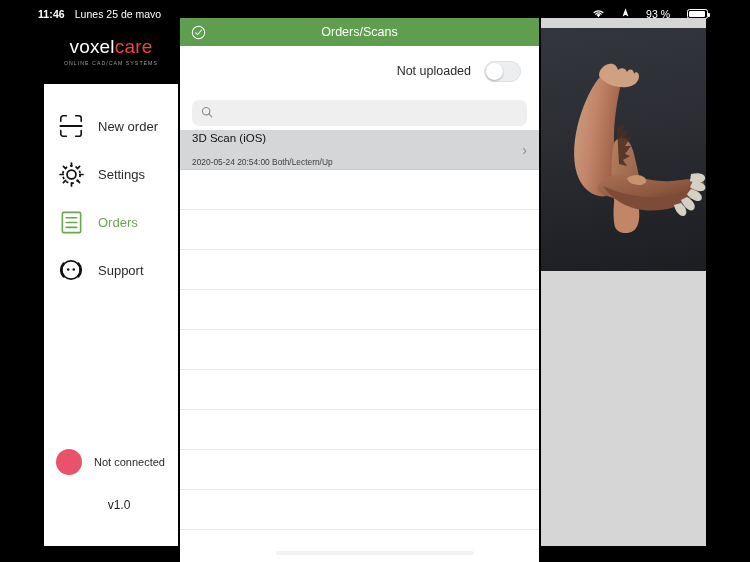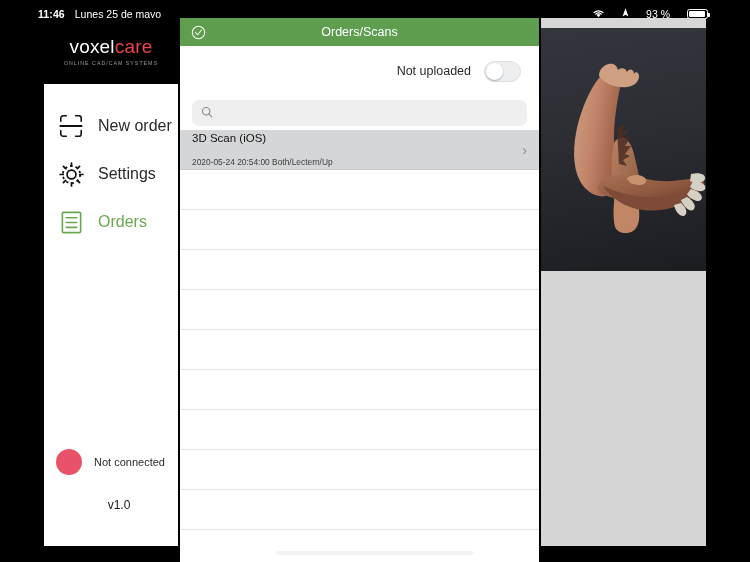--- a/index.html
+++ b/index.html
@@ -48,21 +48,21 @@
   .logo-sub {
     color: #9b9b9b; font-size: 5.2px; letter-spacing: 1.05px;
     margin-top: 4px; font-weight: 400;
   }
 
   .nav { padding-top: 18px; }
   .nav-item {
     display: flex; align-items: center; gap: 12px;
     height: 48px; padding-left: 12px; cursor: pointer;
   }
-  .nav-label { font-size: 16px; color: #2b2b2b; }
+  .nav-label { font-size: 13px; color: #2b2b2b; }
   .nav-item.active .nav-label { color: #6aa84f; }
   .nav-ico { width: 30px; height: 30px; display: flex; align-items: center; justify-content: center; flex: 0 0 30px; }
 
   .sb-bottom { margin-top: auto; padding-bottom: 12px; }
   .conn-row { display: flex; align-items: center; gap: 12px; padding-left: 12px; height: 44px; }
   .conn-dot { width: 26px; height: 26px; border-radius: 50%; background: #e8536a; flex: 0 0 26px; }
   .conn-label { font-size: 11px; color: #2b2b2b; }
   .version { text-align: center; font-size: 12px; color: #1a1a1a; padding: 14px 0 22px 16px; }
 
   
@@ -214,20 +214,32 @@
           <svg width="25" height="25" viewBox="0 0 26 26">
             <rect x="3.5" y="2.5" width="19" height="21" rx="1.5" stroke="#6aa84f" stroke-width="1.7" fill="none"></rect>
             <line x1="7.5" y1="8" x2="18.5" y2="8" stroke="#6aa84f" stroke-width="1.7" stroke-linecap="round"></line>
             <line x1="7.5" y1="13" x2="18.5" y2="13" stroke="#6aa84f" stroke-width="1.7" stroke-linecap="round"></line>
             <line x1="7.5" y1="18" x2="18.5" y2="18" stroke="#6aa84f" stroke-width="1.7" stroke-linecap="round"></line>
           </svg>
         </span>
         <span class="nav-label">Orders</span>
       </div>
 
+      <div class="nav-item">
+        <span class="nav-ico">
+          <svg width="26" height="26" viewBox="0 0 26 26">
+            <circle cx="13" cy="13" r="9.2" stroke="#111" stroke-width="1.7" fill="none"></circle>
+            <path d="M5.6 6.6 A9.4 9.4 0 0 0 5.6 19.4" stroke="#111" stroke-width="2.4" fill="none" stroke-linecap="round"></path>
+            <path d="M20.4 6.6 A9.4 9.4 0 0 1 20.4 19.4" stroke="#111" stroke-width="2.4" fill="none" stroke-linecap="round"></path>
+            <circle cx="10.2" cy="12.4" r="1.25" fill="#111"></circle>
+            <circle cx="15.8" cy="12.4" r="1.25" fill="#111"></circle>
+          </svg>
+        </span>
+        <span class="nav-label">Support</span>
+      </div>
 
     </div>
 
     <div class="sb-bottom">
       <div class="conn-row">
         <span class="conn-dot"></span>
         <span class="conn-label">Not connected</span>
       </div>
       <div class="version">v1.0</div>
     </div>

